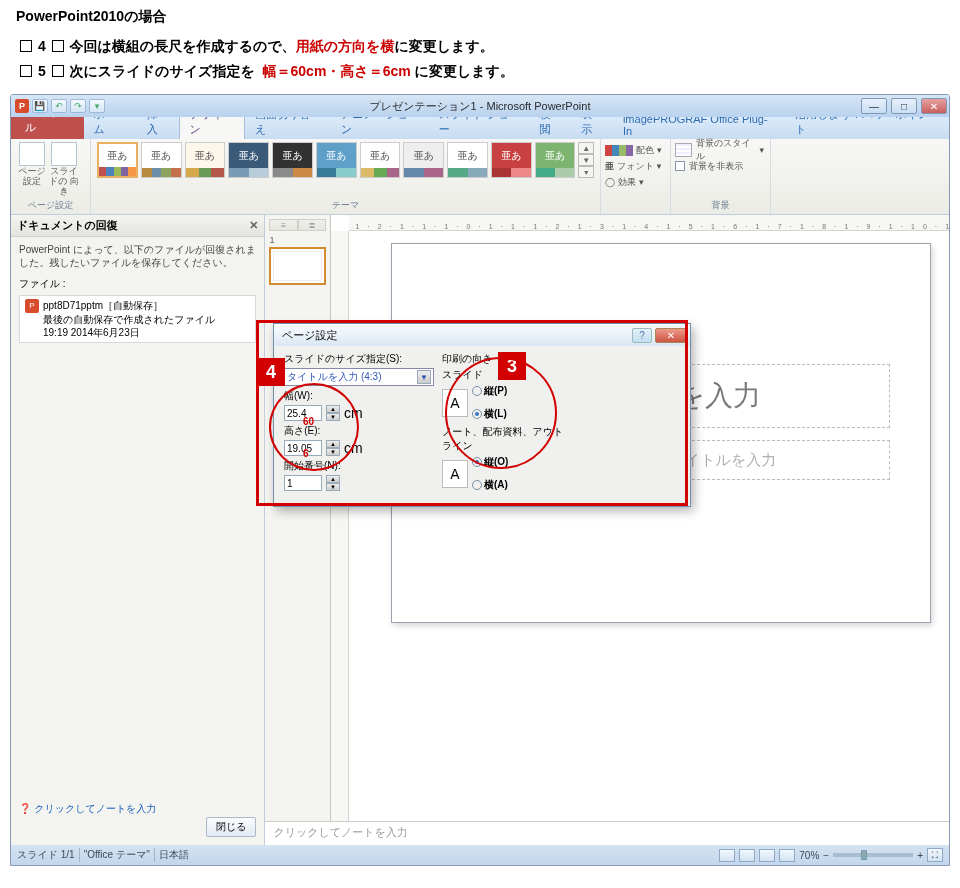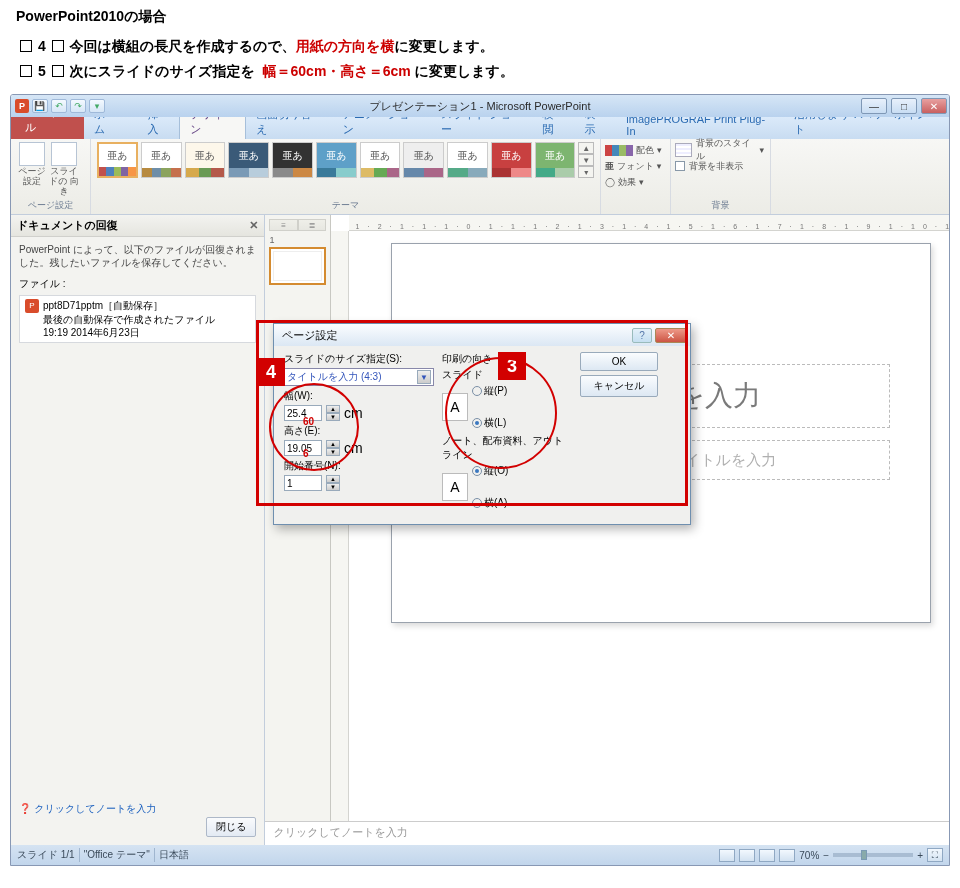--- a/index.html
+++ b/index.html
@@ -232,21 +232,21 @@
     .dlg-label { font-size: 10px; margin-bottom: 2px; }
     .dlg-dropdown { height: 18px; background: #fff; border: 1px solid #88a; display: flex; align-items: center; padding: 0 2px; font-size: 10px; color: #35b; position: relative; }
     .dlg-dropdown .dd-arrow { margin-left: auto; width: 14px; height: 14px; background: linear-gradient(#eee,#ccc); border: 1px solid #9ab; display:flex;align-items:center;justify-content:center;font-size:8px;}
     .dlg-num { display: flex; align-items: center; gap: 4px; margin-top: 2px; }
     .dlg-input { width: 38px; height: 16px; border: 1px solid #9ab; background: #fff; font-size: 10px; padding: 0 2px; display:flex; align-items:center;}
     .dlg-spin { width: 14px; height: 16px; display: flex; flex-direction: column; }
     .dlg-spin div { flex: 1; border: 1px solid #9ab; background: linear-gradient(#eee,#ccc); font-size: 6px; display:flex;align-items:center;justify-content:center;}
     .dlg-unit { font-size: 14px; }
     .orient-group { display: flex; gap: 4px; align-items: center; margin-bottom: 4px; }
     .orient-icon { width: 26px; height: 28px; border: 1px solid #bbb; background: #fff; display:flex;align-items:center;justify-content:center;font-size:14px;}
-    .orient-radios { display: flex; flex-direction: column; gap: 18px; font-size: 10px; }
+    .orient-radios { display: flex; flex-direction: column; gap: 9px; font-size: 10px; font-weight: bold; }
     .radio-row { display: flex; align-items: center; gap: 2px; }
     .radio { width: 10px; height: 10px; border-radius: 50%; border: 1px solid #7a8fa6; display:flex;align-items:center;justify-content:center;}
     .radio.sel::after { content:""; width:4px;height:4px;background:#3a78c0;border-radius:50%;}
     .dlg-btn { border: 1px solid #9ab; background: linear-gradient(#fafcfe,#dde8f3); font-size: 10px; padding: 3px 0; text-align: center; border-radius: 2px; }
 
     .notes-pane {
       height: 24px; border-top: 1px solid #ccc; background: #fff;
       padding: 3px 8px; font-size: 11px; color: #9a9a9a;
     }
 
@@ -305,21 +305,21 @@
   <div class="tabs">
     <div class="tab file">ファイル</div>
     <div class="tab">ホーム</div>
     <div class="tab">挿入</div>
     <div class="tab active">デザイン</div>
     <div class="tab">画面切り替え</div>
     <div class="tab">アニメーション</div>
     <div class="tab">スライド ショー</div>
     <div class="tab">校閲</div>
     <div class="tab">表示</div>
-    <div class="tab">imagePROGRAF Print Plug-In</div>
+    <div class="tab">imagePROGRAF Office Plug-In</div>
     <div class="tab">活用しよう！パワーポイント</div>
   </div>
 
   <div class="ribbon">
     <div class="ribbon-group rg-page">
       <div class="page-btns">
         <div class="page-btn">
           <div class="page-icon"></div>
           <span>ページ
 設定</span>
@@ -581,24 +581,20 @@
             <div class="radio-row">
                 <div class="radio sel"></div>
                 <span>縦(O)</span>
               </div>
             <div class="radio-row">
                 <div class="radio"></div>
                 <span>横(A)</span>
               </div>
           </div>
         </div>
-      </div>
-      <div class="dlg-right">
-        <div class="dlg-btn">OK</div>
-        <div class="dlg-btn">キャンセル</div>
       </div>
     </div>
   </div>
 
   <div class="annot-overlay"></div>
   <div class="badge" style="top:263px; left:246px; z-index:50;">4</div>
   <div class="badge" style="top:257px; left:487px; z-index:50;">3</div>
   <div class="circle-annot" style="top:288px; left:258px; width:90px; height:88px; z-index:50;"></div>
   <div class="circle-annot" style="top:262px; left:434px; width:112px; height:112px; z-index:50;"></div>
   <div class="red-text" style="top:321px; left:292px; z-index:55;">60</div>

